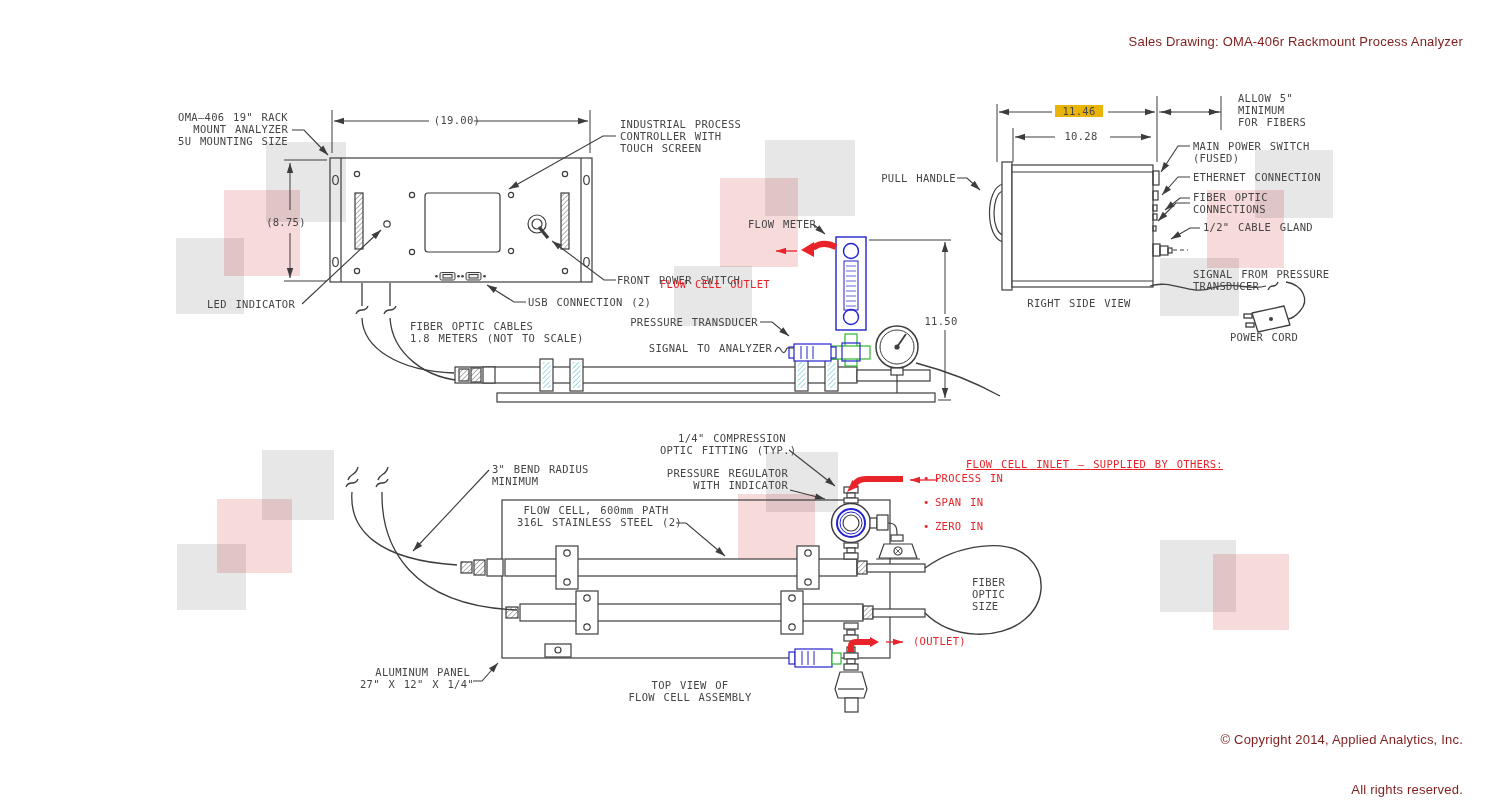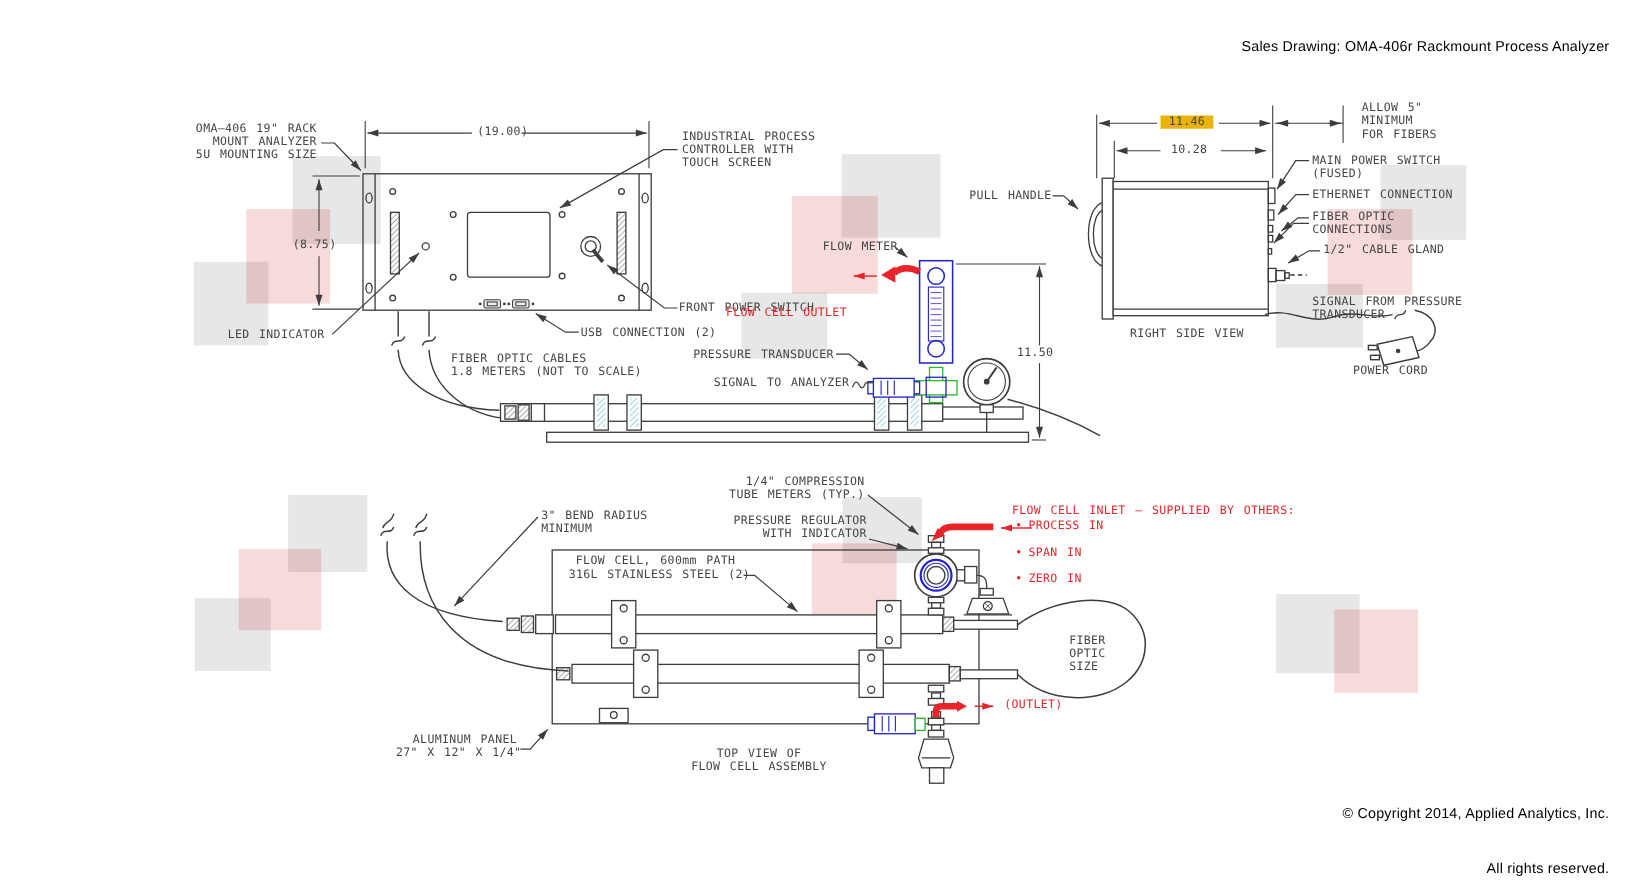--- a/index.html
+++ b/index.html
@@ -8,25 +8,25 @@
   .wm{position:absolute;mix-blend-mode:multiply;}
   .wm.g{background:#e7e7e7;}
   .wm.p{background:#f7dada;}
   svg{position:absolute;left:0;top:0;}
   .lbl{position:absolute;font-size:10.5px;line-height:12px;color:#454545;
        letter-spacing:0.3px;word-spacing:2px;white-space:nowrap;}
   .lbl div{white-space:nowrap;}
   .ctr{text-align:center;}
   .rgt{text-align:right;}
   .red{color:#e8242a;}
-  .uline{}
+  .uline{text-decoration:underline;margin-left:46px;}
   .bullet{padding-left:12px;position:relative;}
   .bullet::before{content:"•";position:absolute;left:0;top:0;}
   .sans{font-family:"Liberation Sans","DejaVu Sans",sans-serif;font-size:13px;
-        color:#000000;letter-spacing:0.2px;word-spacing:0;}
+        color:#7f1d1d;letter-spacing:0.2px;word-spacing:0;}
 </style>
 </head>
 <body>
 
 <div id="stage">
 
   <div class="wm g" style="left:266px;top:142px;width:80px;height:80px;"></div>
   <div class="wm p" style="left:224px;top:190px;width:76px;height:86px;"></div>
   <div class="wm g" style="left:176px;top:238px;width:68px;height:76px;"></div>
   <div class="wm g" style="left:765px;top:140px;width:90px;height:76px;"></div>
@@ -403,21 +403,21 @@
   <div class="lbl" style="left:1203px;top:221px;">1/2" CABLE GLAND</div>
   <div class="lbl" style="left:1193px;top:240px;margin-top:28px;">
     <div>SIGNAL FROM PRESSURE</div>
     <div>TRANSDUCER</div>
   </div>
   <div class="lbl ctr" style="left:1018px;top:297px;width:122px;">RIGHT SIDE VIEW</div>
   <div class="lbl ctr" style="left:1212px;top:331px;width:104px;">POWER CORD</div>
 
   <div class="lbl rgt" style="left:660px;top:432px;width:126px;">
     <div>1/4" COMPRESSION</div>
-    <div>TUBE METERS (TYP.)</div>
+    <div>OPTIC FITTING (TYP.)</div>
   </div>
   <div class="lbl rgt" style="left:655px;top:467px;width:133px;">
     <div>PRESSURE REGULATOR</div>
     <div>WITH INDICATOR</div>
   </div>
   <div class="lbl red uline" style="left:920px;top:458px;">FLOW CELL INLET – SUPPLIED BY OTHERS:</div>
   <div class="lbl red bullet" style="left:923px;top:472px;">PROCESS IN</div>
   <div class="lbl red bullet" style="left:923px;top:484px;">SPAN IN</div>
   <div class="lbl red bullet" style="left:923px;top:496px;">ZERO IN</div>
   <div class="lbl" style="left:492px;top:463px;">

